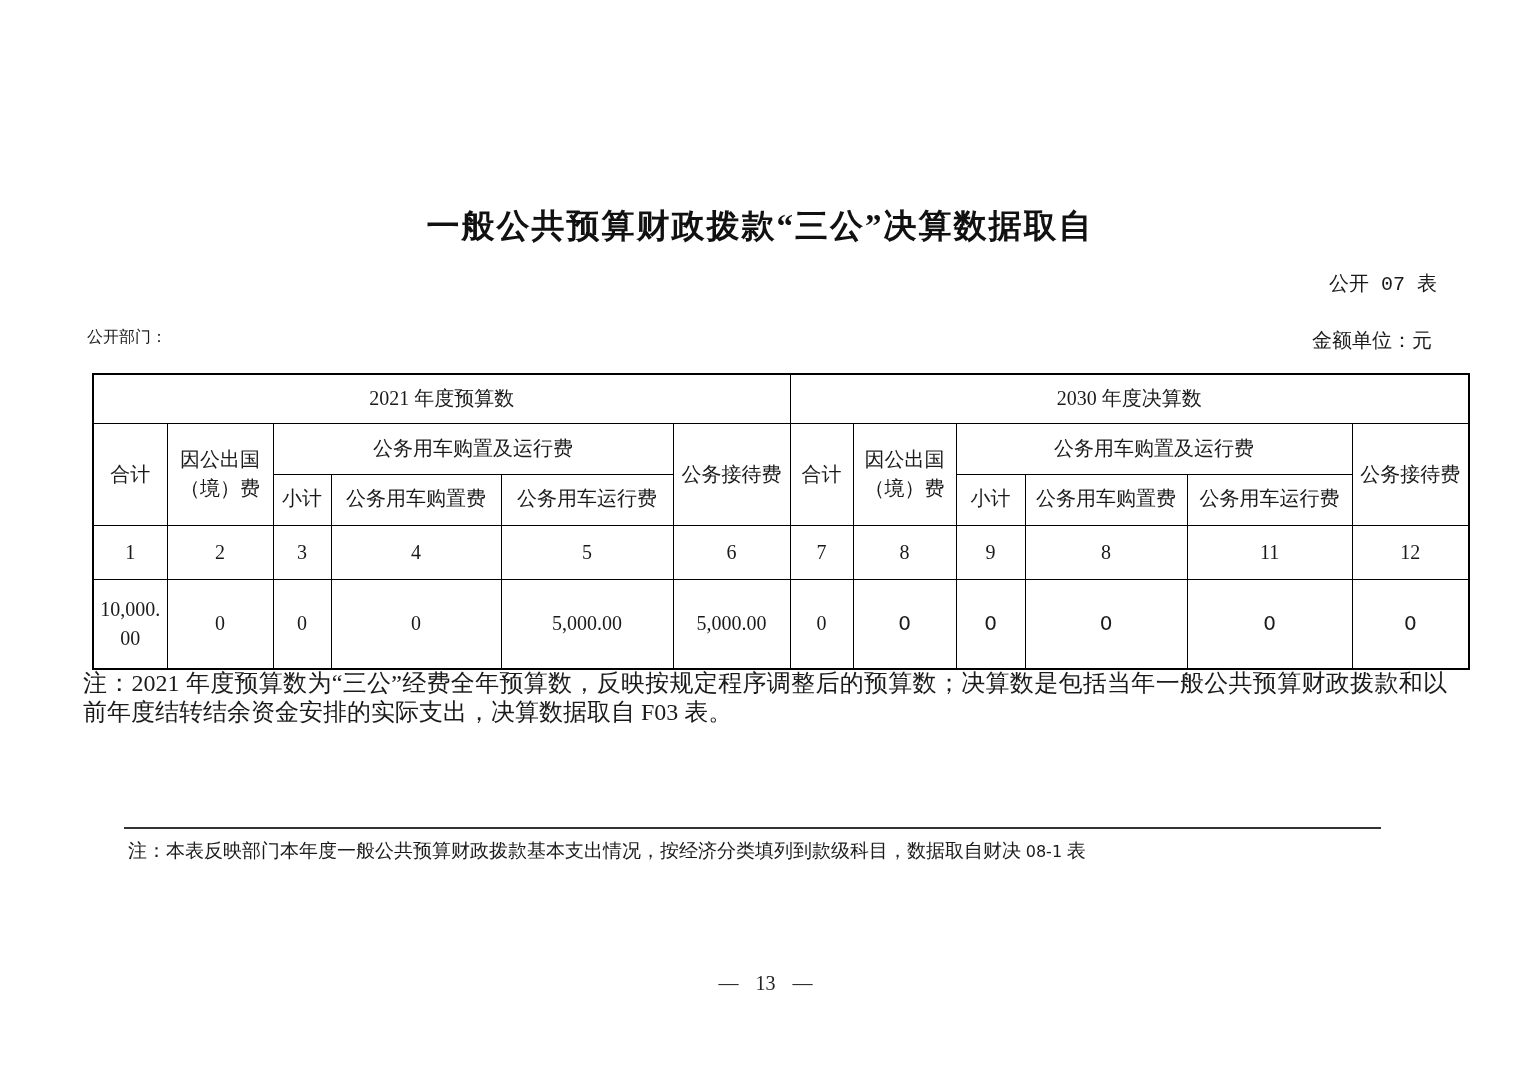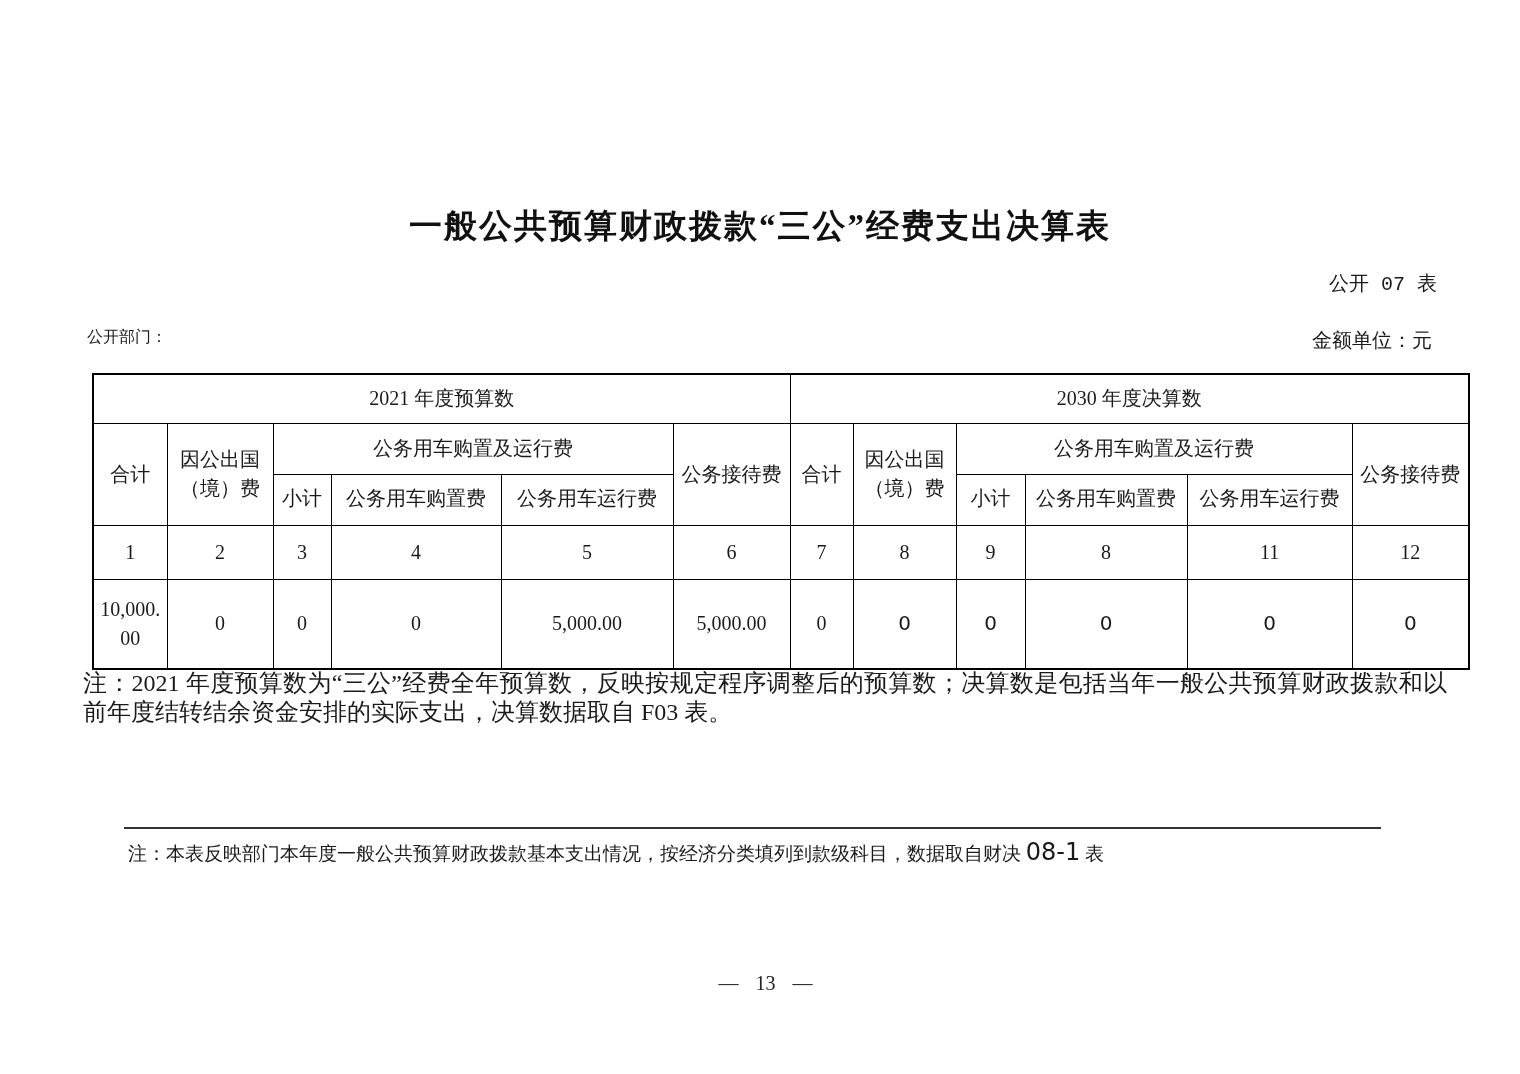--- a/index.html
+++ b/index.html
@@ -91,39 +91,39 @@
     left: 124px;
     width: 1257px;
     border-top: 2px solid #333;
   }
   .note2 {
     position: absolute;
     top: 838px;
     left: 128px;
     font-size: 19px;
   }
-  .note2 .sans { font-size: 24px; }
+  .note2 .sans { font-size: 16px; }
   .page-num {
     position: absolute;
     top: 972px;
     left: 0;
     width: 100%;
     text-align: center;
     font-size: 20px;
     word-spacing: 12px;
     color: #222;
     padding-left: 11px;
   }
 </style>
 </head>
 <body>
 
 <div class="page">
 
-  <h1 class="title">一般公共预算财政拨款“三公”经费支出决算表</h1>
+  <h1 class="title">一般公共预算财政拨款“三公”决算数据取自</h1>
 
   <div class="form-code">公开 07 表</div>
   <div class="dept-label">公开部门：</div>
   <div class="unit-label">金额单位：元</div>
 
   <table class="budget-table">
     <colgroup>
       <col style="width:74px">
         <col style="width:106px">
         <col style="width:58px">

